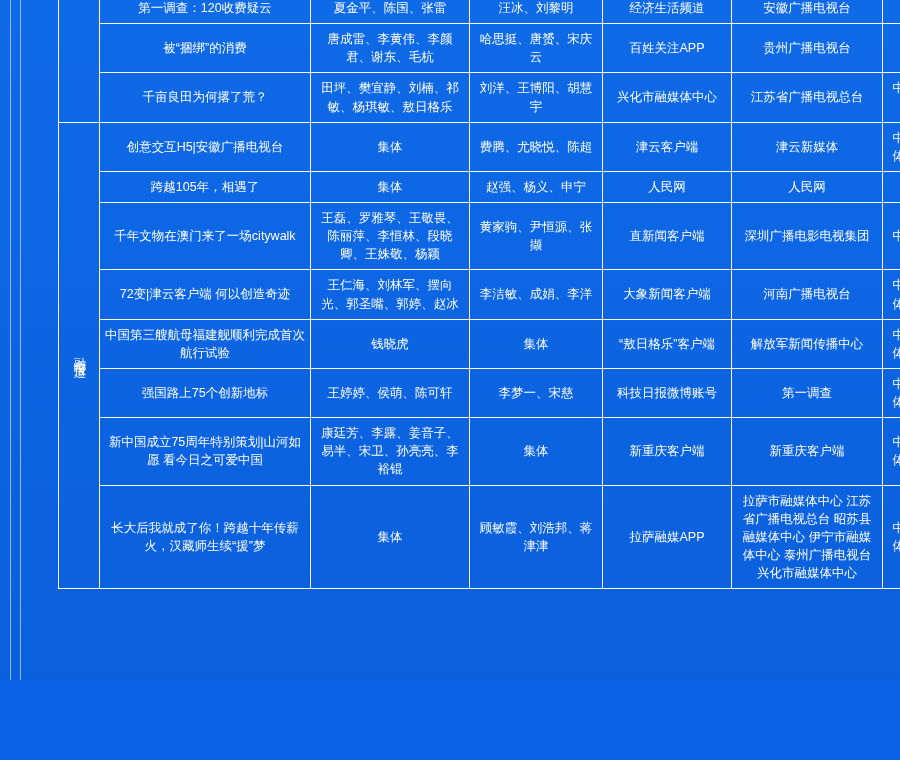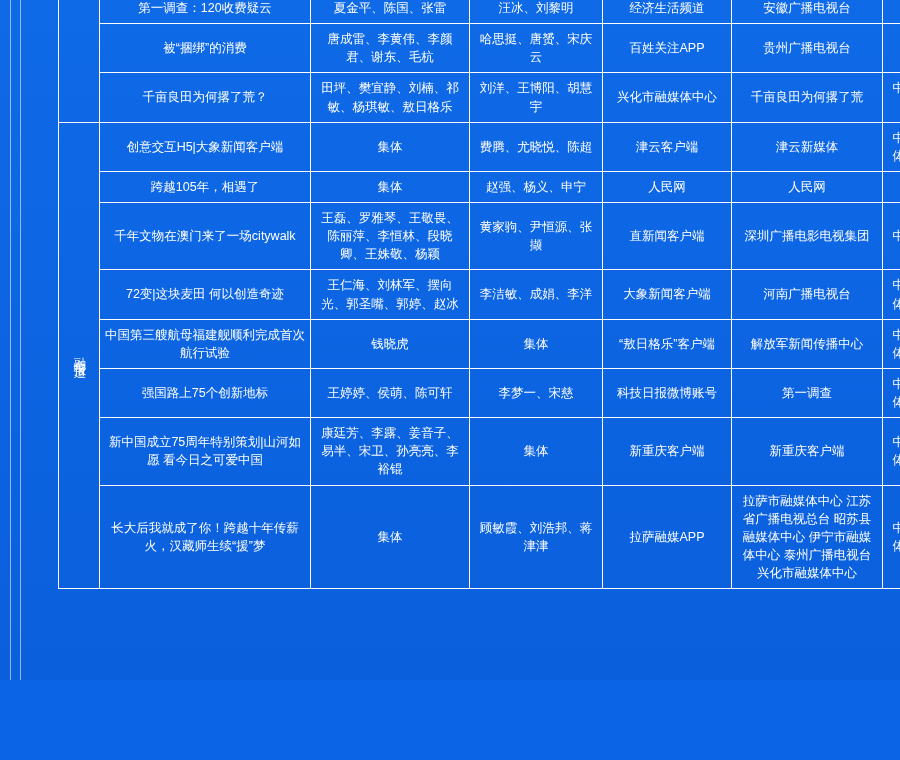--- a/index.html
+++ b/index.html
@@ -98,29 +98,29 @@
         <td class="col-outlet">百姓关注APP</td>
         <td class="col-unit">贵州广播电视台</td>
         <td class="col-rec">贵州记协</td>
       </tr>
 
       <tr>
         <td class="col-title">千亩良田为何撂了荒？</td>
         <td class="col-authors">田坪、樊宜静、刘楠、祁敏、杨琪敏、敖日格乐</td>
         <td class="col-editors">刘洋、王博阳、胡慧宇</td>
         <td class="col-outlet">兴化市融媒体中心</td>
-        <td class="col-unit">千亩良田为何撂了荒</td>
+        <td class="col-unit">江苏省广播电视总台</td>
         <td class="col-rec">中国地市报研究会</td>
       </tr>
 
       <tr>
         <td class="col-group" rowspan="8">
           <span class="vertical-label">融合报道</span>
         </td>
-        <td class="col-title">创意交互H5|大象新闻客户端</td>
+        <td class="col-title">创意交互H5|安徽广播电视台</td>
         <td class="col-authors">集体</td>
         <td class="col-editors">费腾、尤晓悦、陈超</td>
         <td class="col-outlet">津云客户端</td>
         <td class="col-unit">津云新媒体</td>
         <td class="col-rec">中国记协新媒体专业委员会</td>
       </tr>
 
       <tr>
         <td class="col-title">跨越105年，相遇了</td>
         <td class="col-authors">集体</td>
@@ -133,21 +133,21 @@
       <tr>
         <td class="col-title">千年文物在澳门来了一场citywalk</td>
         <td class="col-authors">王磊、罗雅琴、王敬畏、陈丽萍、李恒林、段晓卿、王姝敬、杨颖</td>
         <td class="col-editors">黄家驹、尹恒源、张撷</td>
         <td class="col-outlet">直新闻客户端</td>
         <td class="col-unit">深圳广播电影电视集团</td>
         <td class="col-rec">中国人民大学</td>
       </tr>
 
       <tr>
-        <td class="col-title">72变|这块麦田 何以创造奇迹</td>
+        <td class="col-title">72变|津云客户端 何以创造奇迹</td>
         <td class="col-authors">王仁海、刘林军、摆向光、郭圣嘴、郭婷、赵冰</td>
         <td class="col-editors">李洁敏、成娟、李洋</td>
         <td class="col-outlet">大象新闻客户端</td>
         <td class="col-unit">河南广播电视台</td>
         <td class="col-rec">中国记协新媒体专业委员会</td>
       </tr>
 
       <tr>
         <td class="col-title">中国第三艘航母福建舰顺利完成首次航行试验</td>
         <td class="col-authors">钱晓虎</td>

